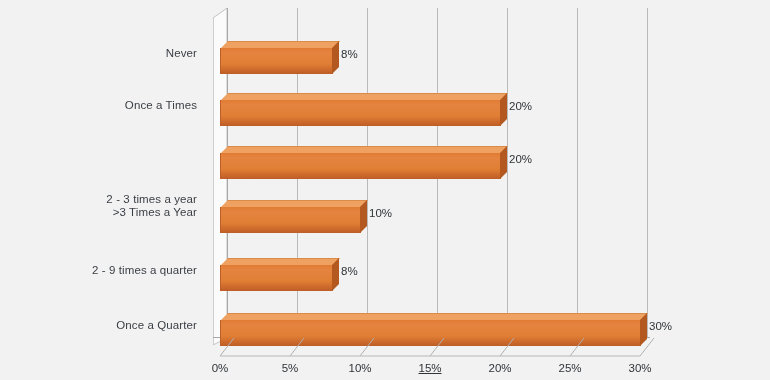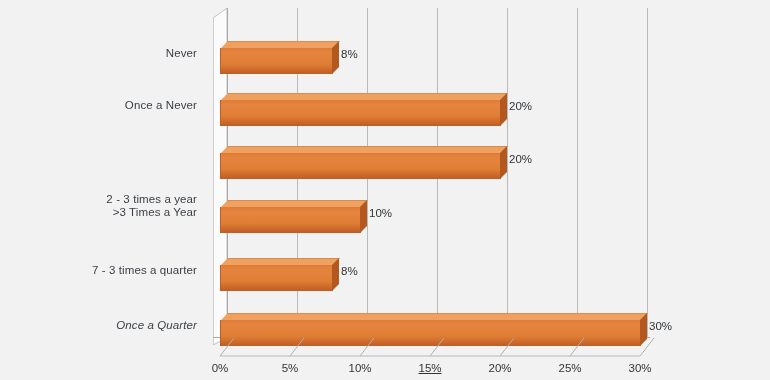--- a/index.html
+++ b/index.html
@@ -148,25 +148,25 @@
     white-space: nowrap;
   }
 </style>
 </head>
 <body>
 
 <div id="chart-root">
 
   <div class="cat-labels">
     <div class="cat-label" style="top:53px;">Never</div>
-    <div class="cat-label" style="top:105px;">Once a Never</div>
+    <div class="cat-label" style="top:105px;">Once a Times</div>
     <div class="cat-label" style="top:158px;margin-top:41px;">2 - 3 times a year</div>
     <div class="cat-label" style="top:212px;">&gt;3 Times a Year</div>
-    <div class="cat-label" style="top:270px;">7 - 3 times a quarter</div>
-    <div class="cat-label" style="top:325px;font-style:italic;">Once a Quarter</div>
+    <div class="cat-label" style="top:270px;">2 - 9 times a quarter</div>
+    <div class="cat-label" style="top:325px;">Once a Quarter</div>
   </div>
 
   <div class="plot">
 
     <div class="gridline axis0" style="left:14px;"></div>
     <div class="gridline" style="left:84px;"></div>
     <div class="gridline" style="left:154px;"></div>
     <div class="gridline" style="left:224px;"></div>
     <div class="gridline" style="left:294px;"></div>
     <div class="gridline" style="left:364px;"></div>

